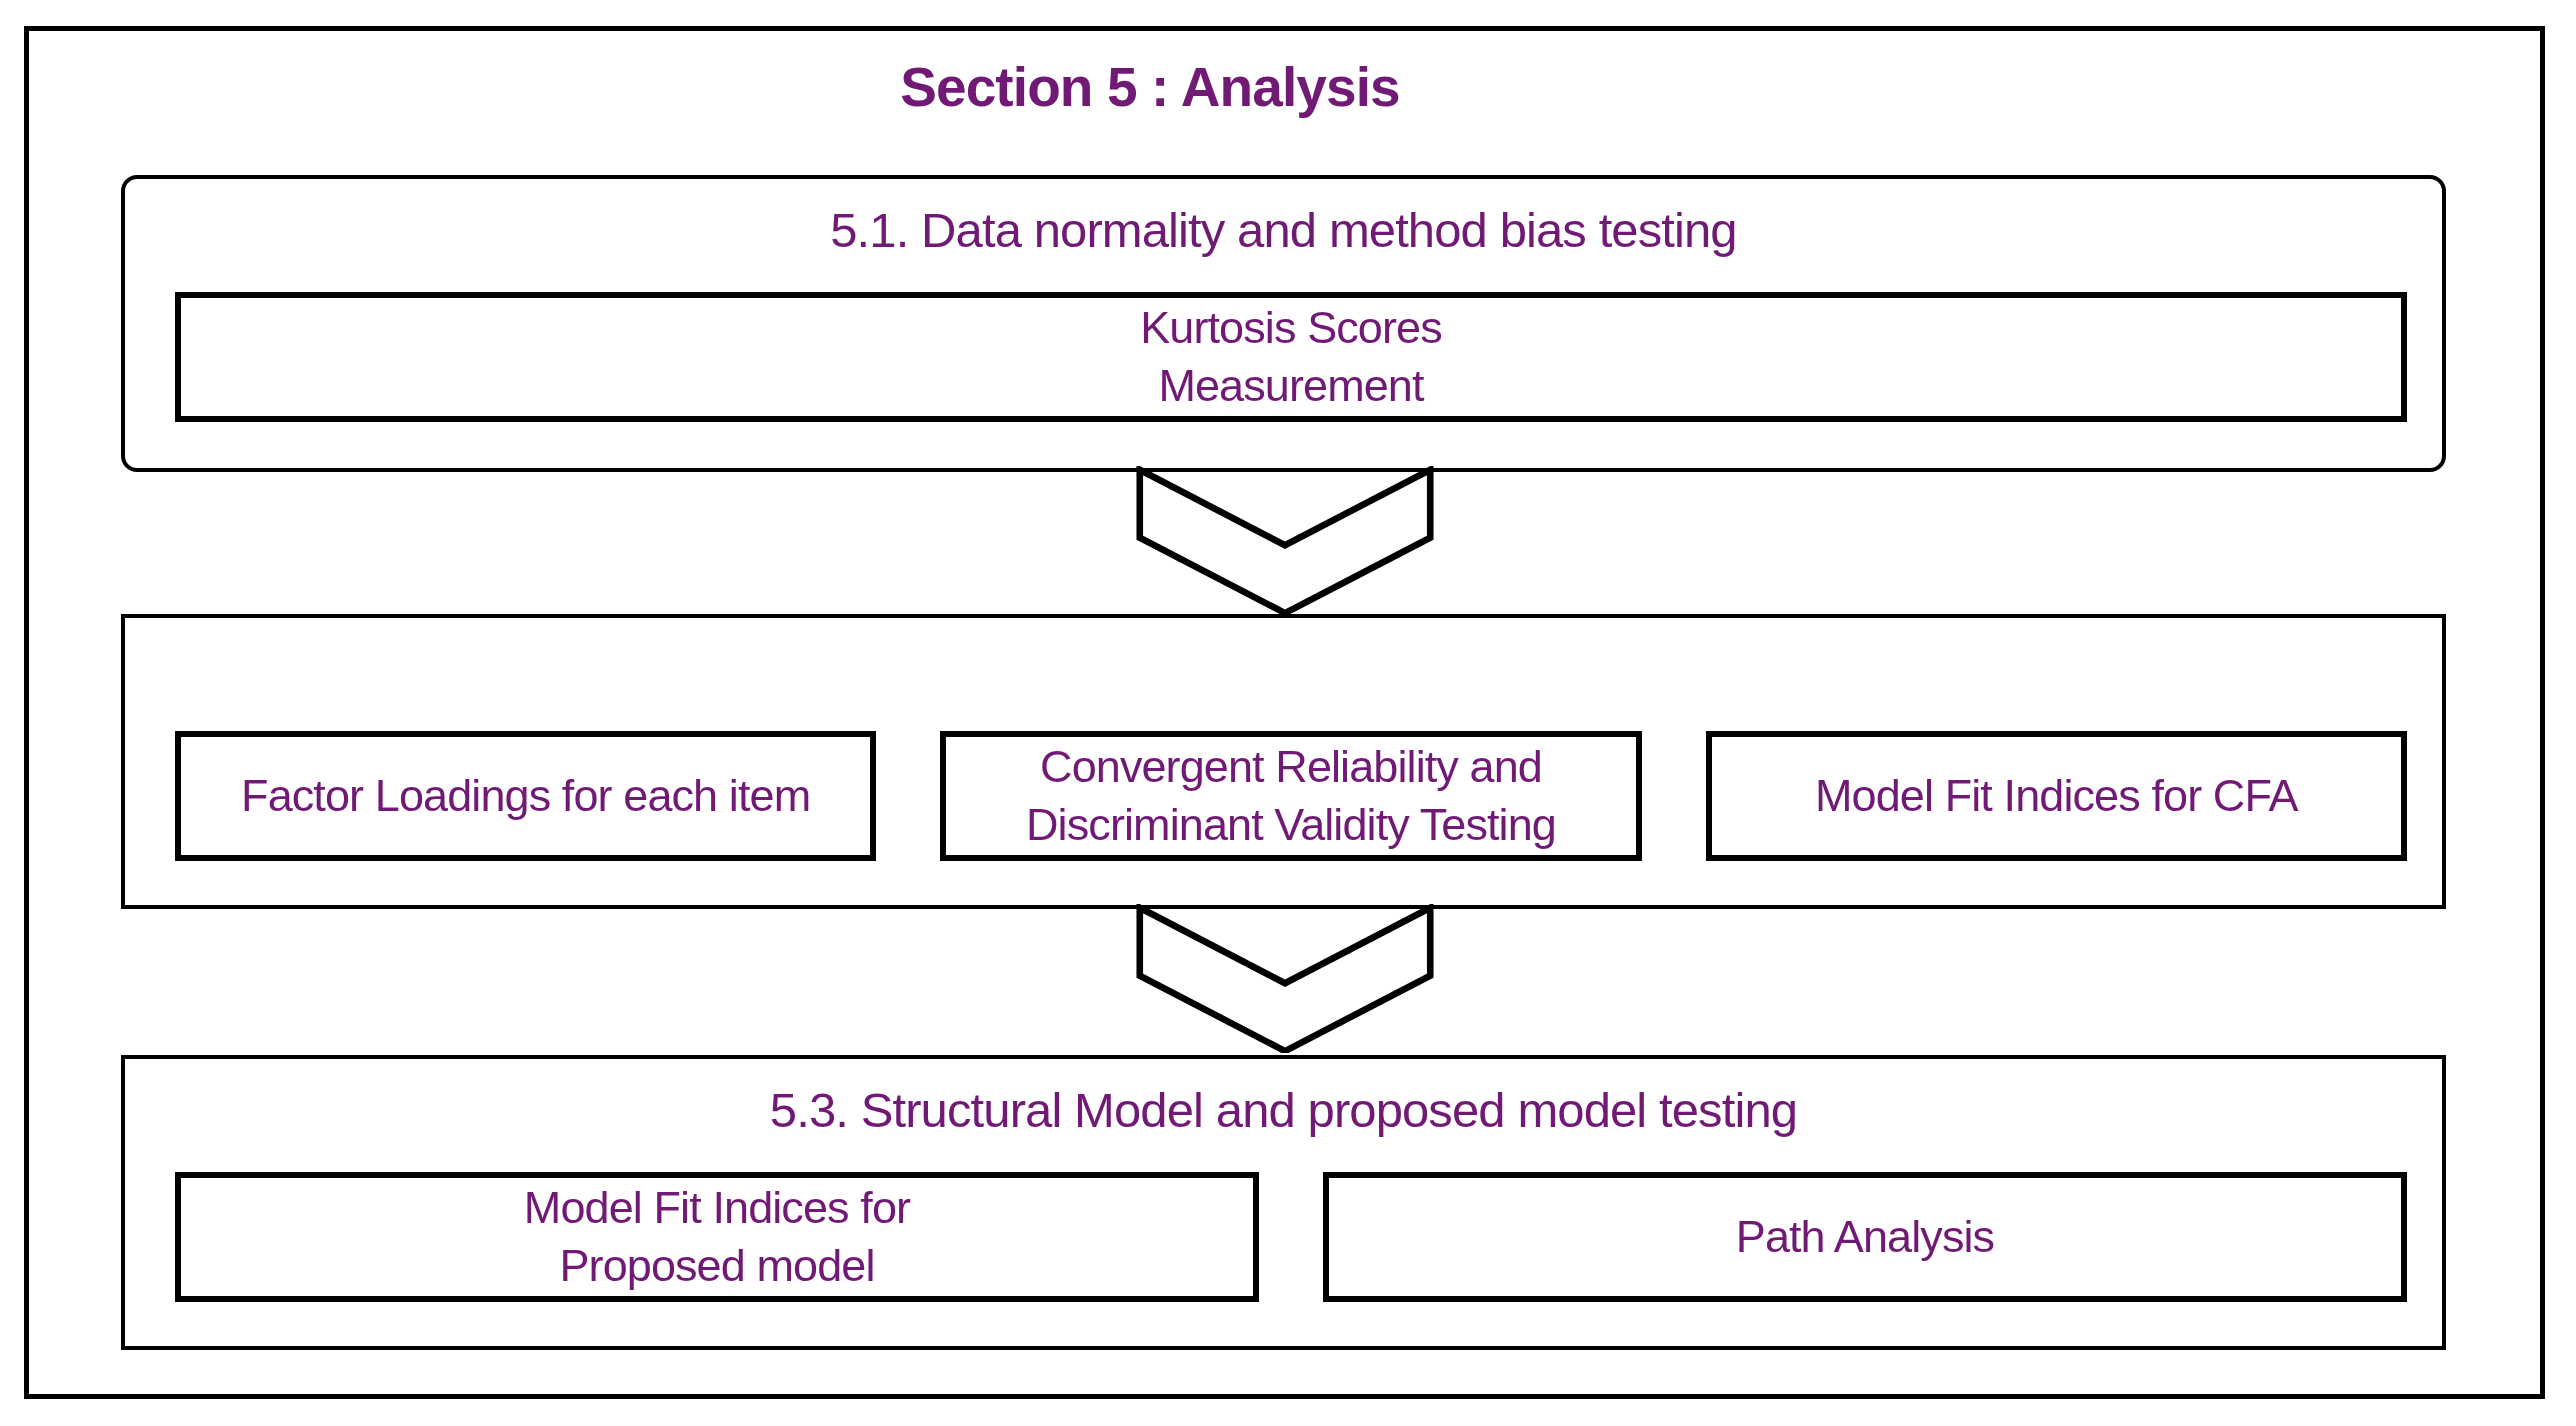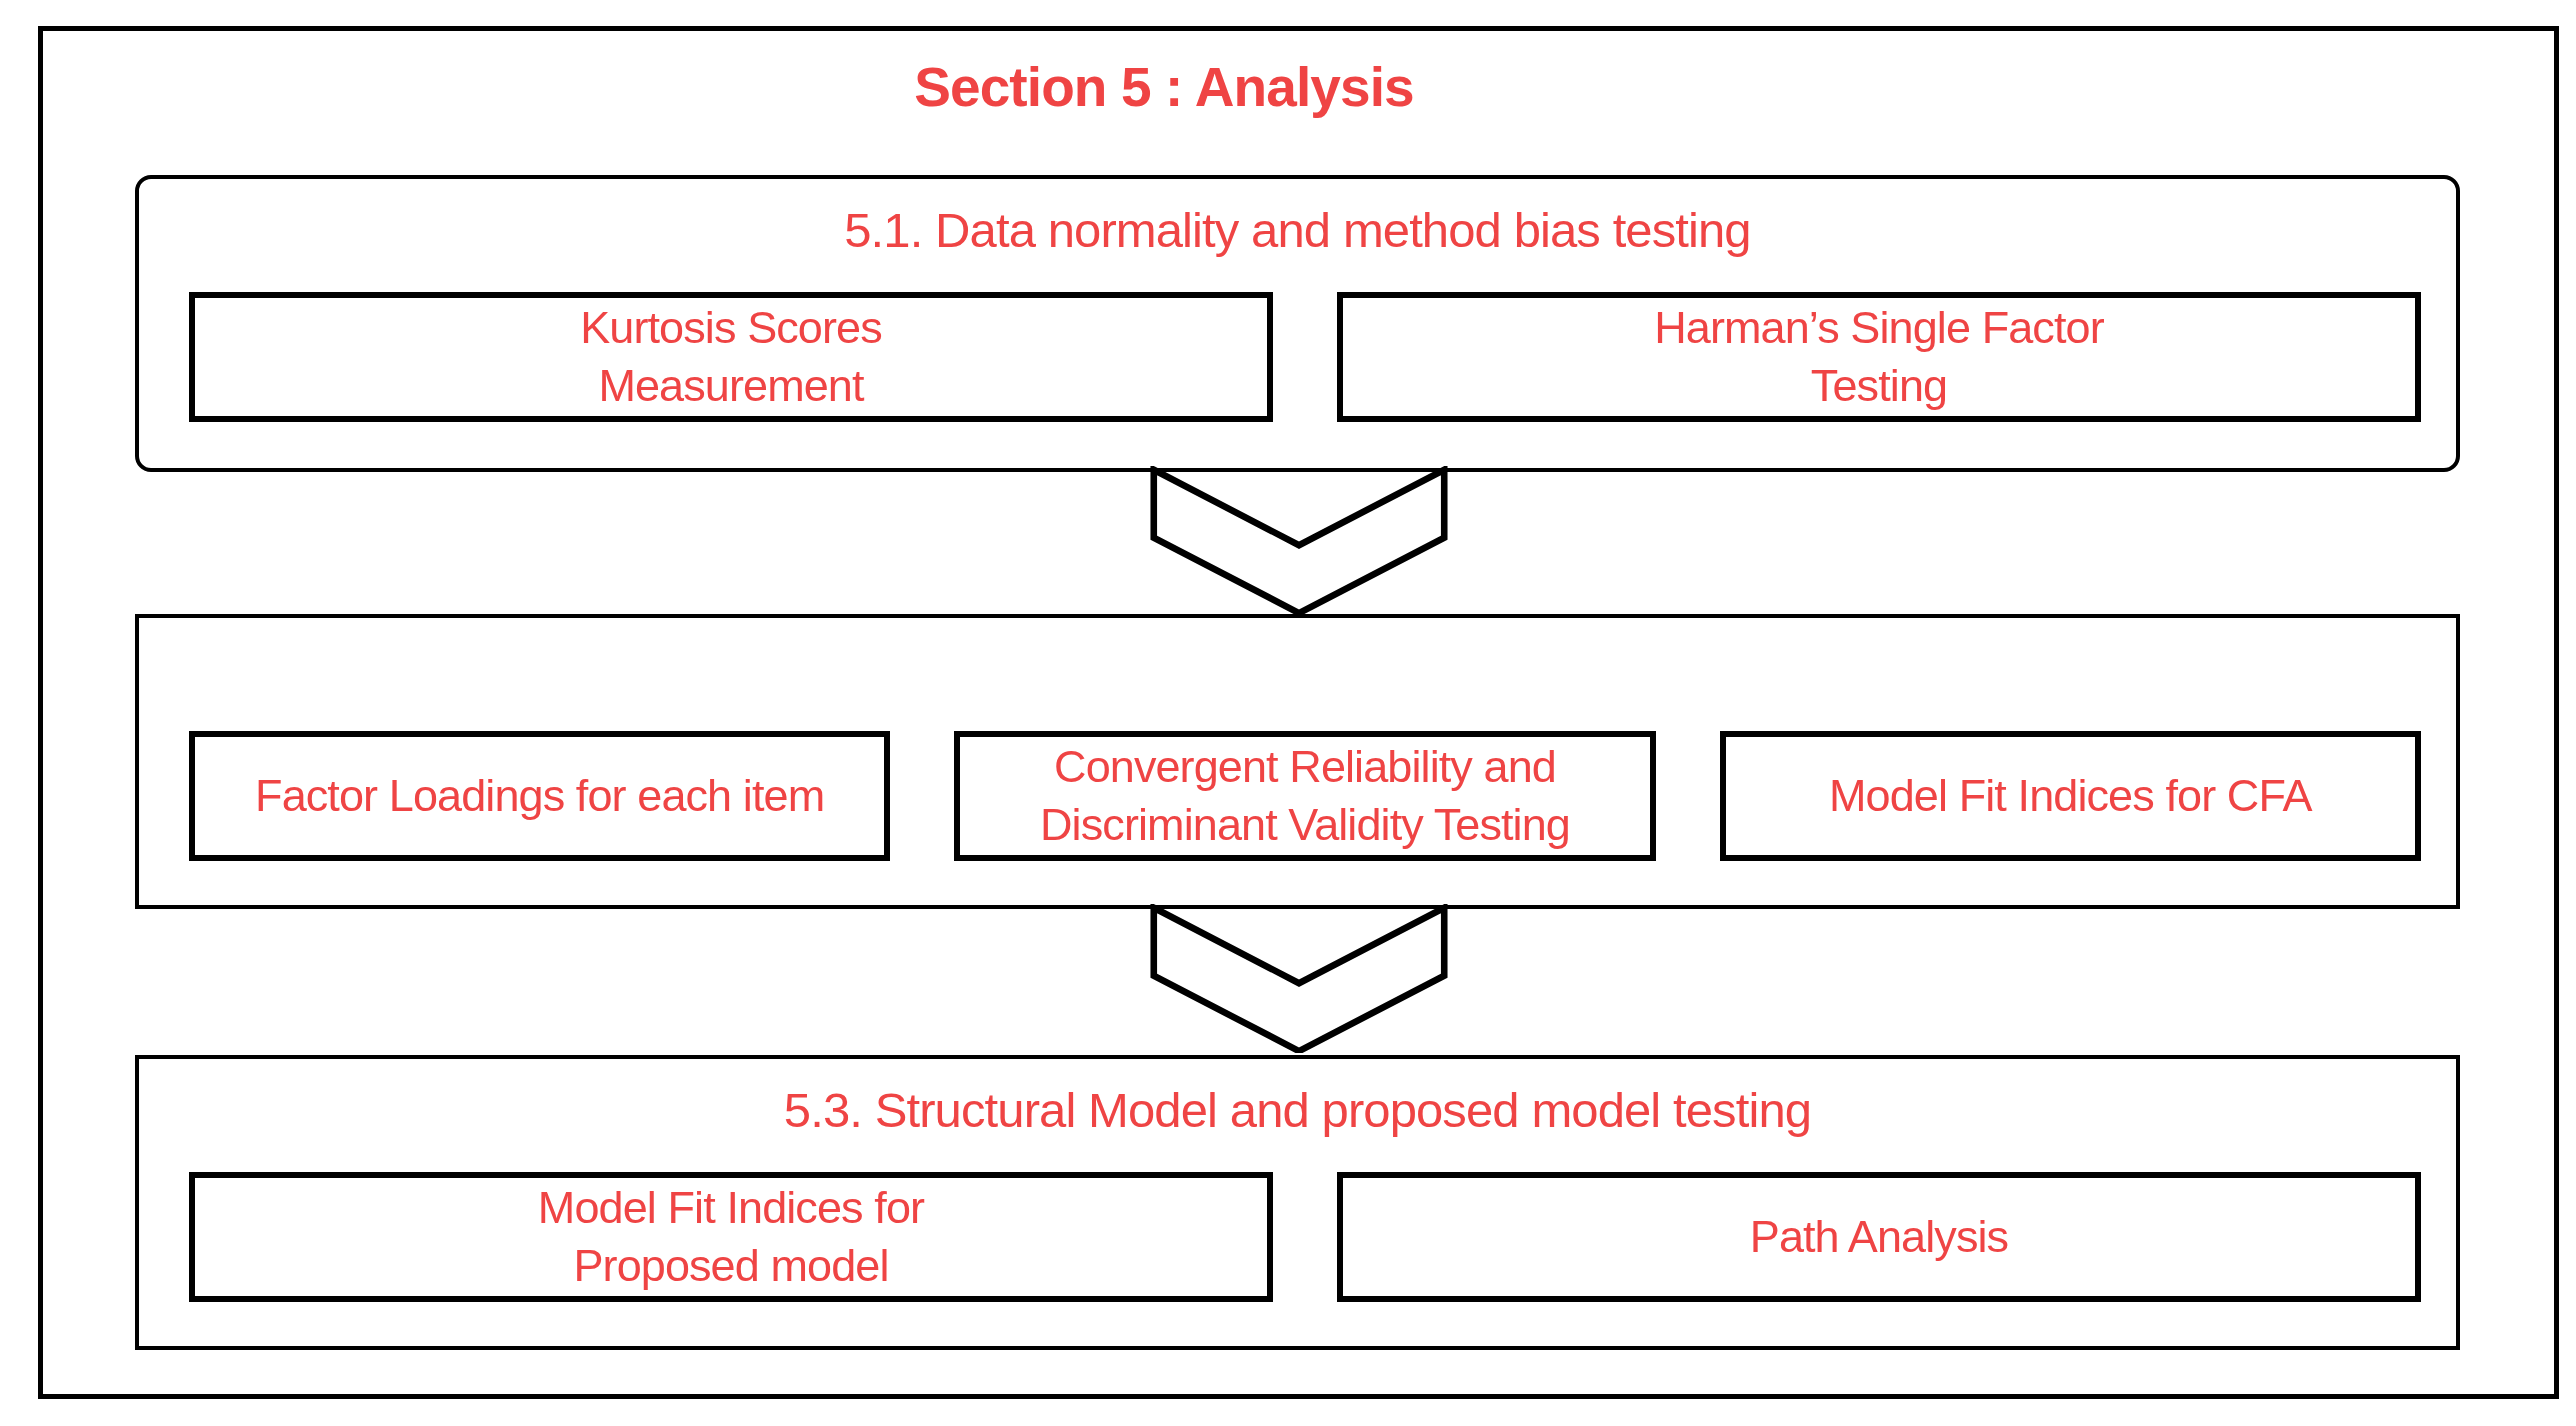--- a/index.html
+++ b/index.html
@@ -6,23 +6,22 @@
     margin: 0;
     padding: 0;
     background: #ffffff;
   }
   .canvas {
     position: relative;
     width: 2300px;
     height: 1426px;
     background: #ffffff;
     font-family: "Liberation Sans", sans-serif;
-    color: #ef4444;
+    color: #701a75;
     letter-spacing: -0.5px;
-    margin-left: 14px;
   }
   .outer-border {
     position: absolute;
     left: 23.6px;
     top: 26.4px;
     width: 2521px;
     height: 1373px;
     border: 5.7px solid #000000;
     box-sizing: border-box;
     background: #ffffff;
@@ -96,22 +95,20 @@
 
   <div class="outer-border"></div>
 
   <div class="diagram-title">Section 5 : Analysis</div>
 
   <div class="section section-1">
     <div class="section-header">5.1. Data normality and method bias testing</div>
     <div class="box-row">
       <div class="node-box">Kurtosis Scores
 Measurement</div>
-      <div class="node-box">Harman’s Single Factor
-Testing</div>
     </div>
   </div>
 
   <div class="chevron chevron-1">
     <svg width="298" height="149" viewBox="0 0 316 158" xmlns="http://www.w3.org/2000/svg">
       <polygon points="4,4 158,84 312,4 312,76 158,156 4,76" fill="#ffffff" stroke="#000000" stroke-width="7" stroke-linejoin="miter"></polygon>
     </svg>
   </div>
 
   <div class="section section-2">

